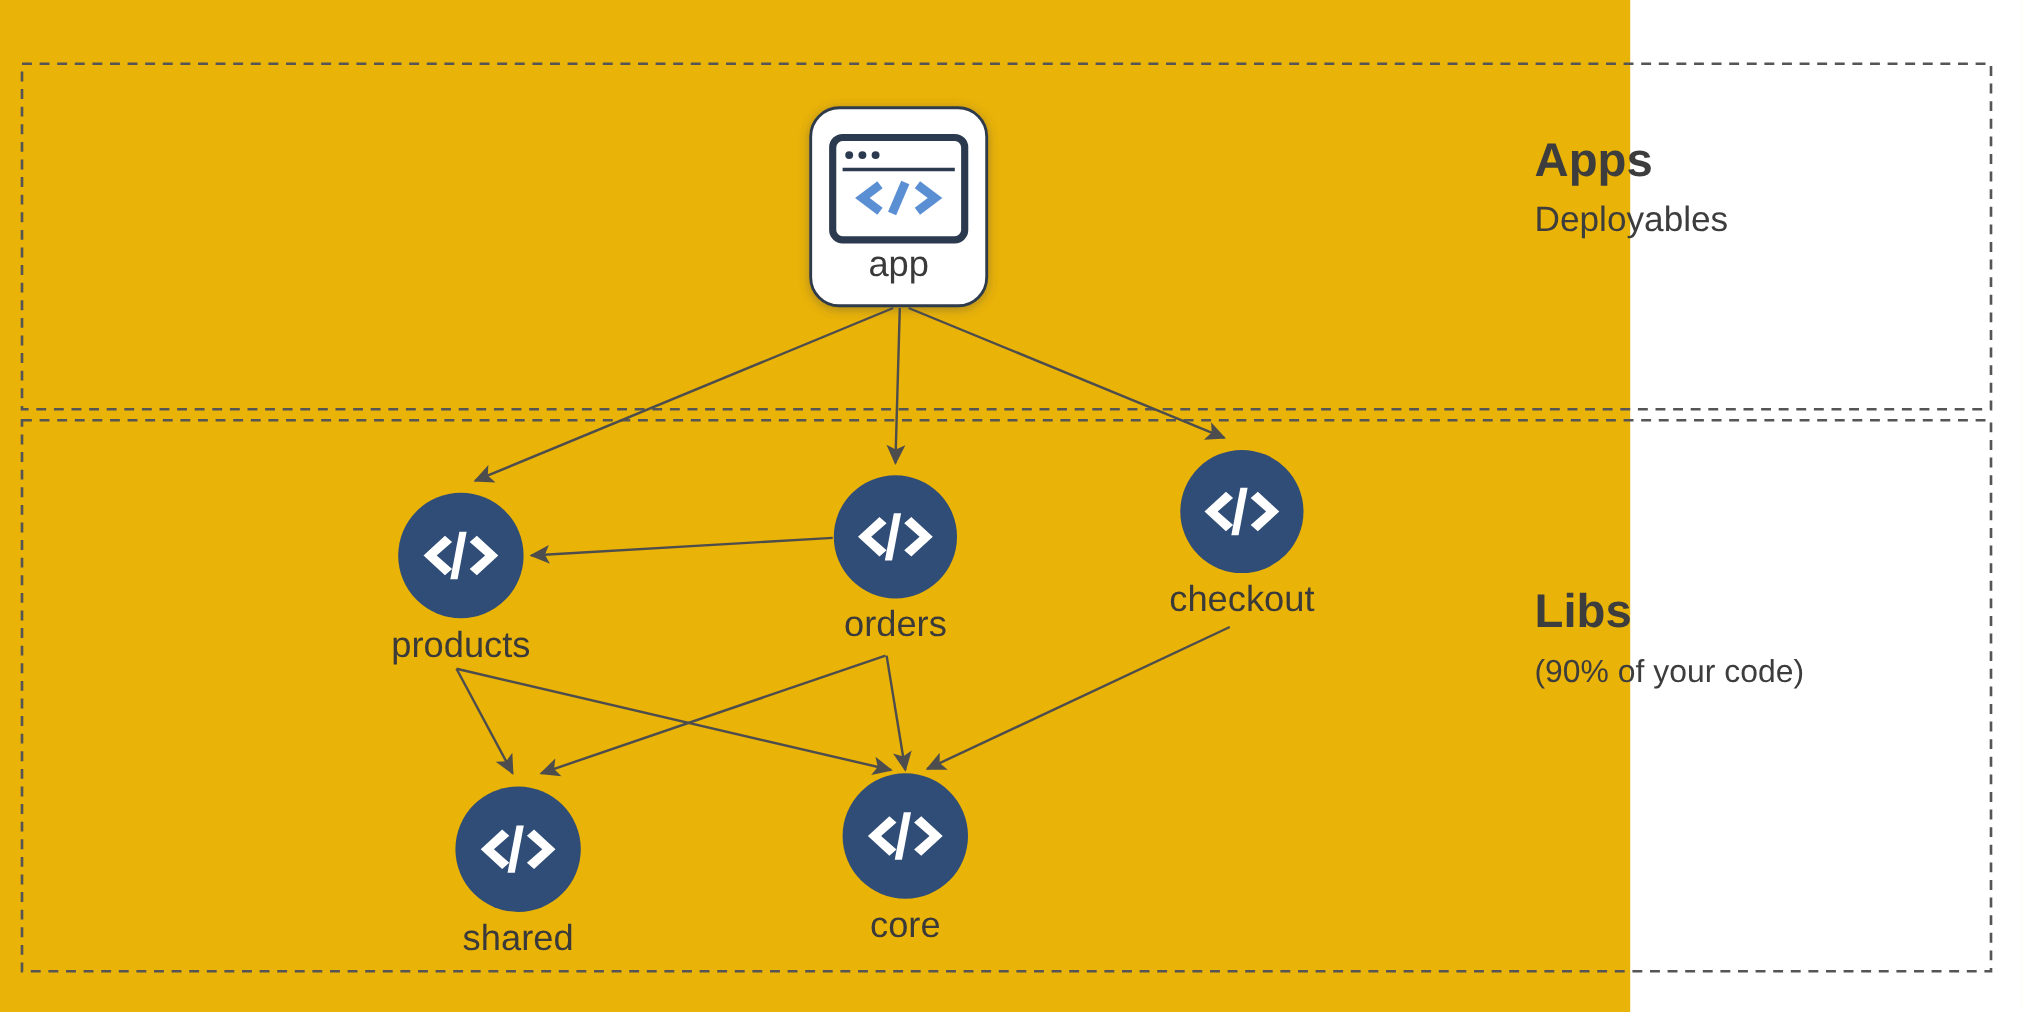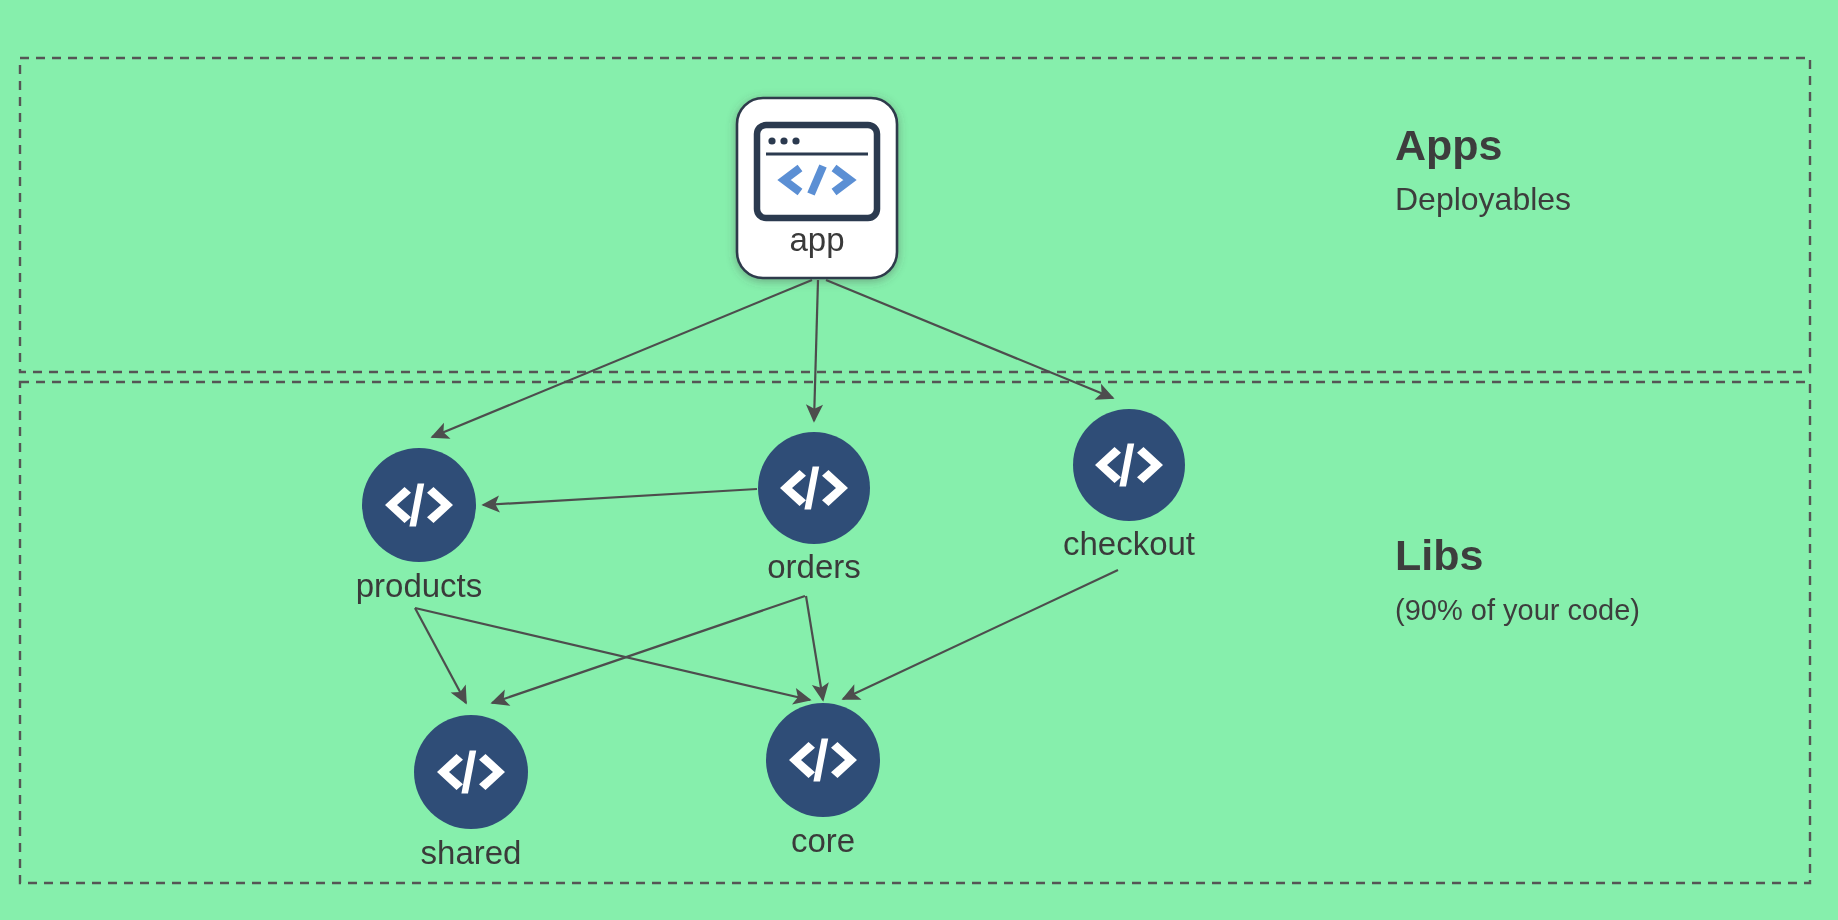--- a/index.html
+++ b/index.html
@@ -8,23 +8,23 @@
     background: #ffffff;
   }
   body {
     width: 1838px;
     height: 920px;
     font-family: "Liberation Sans", sans-serif;
     overflow: hidden;
   }
   #stage {
     position: relative;
-    width: 1838px;
+    width: 1482px;
     height: 920px;
-    background: #86efac;
+    background: #eab308;
   }
   svg#diagram {
     position: absolute;
     left: 0;
     top: 0;
     width: 1838px;
     height: 920px;
     display: block;
   }
   .zone-box {

